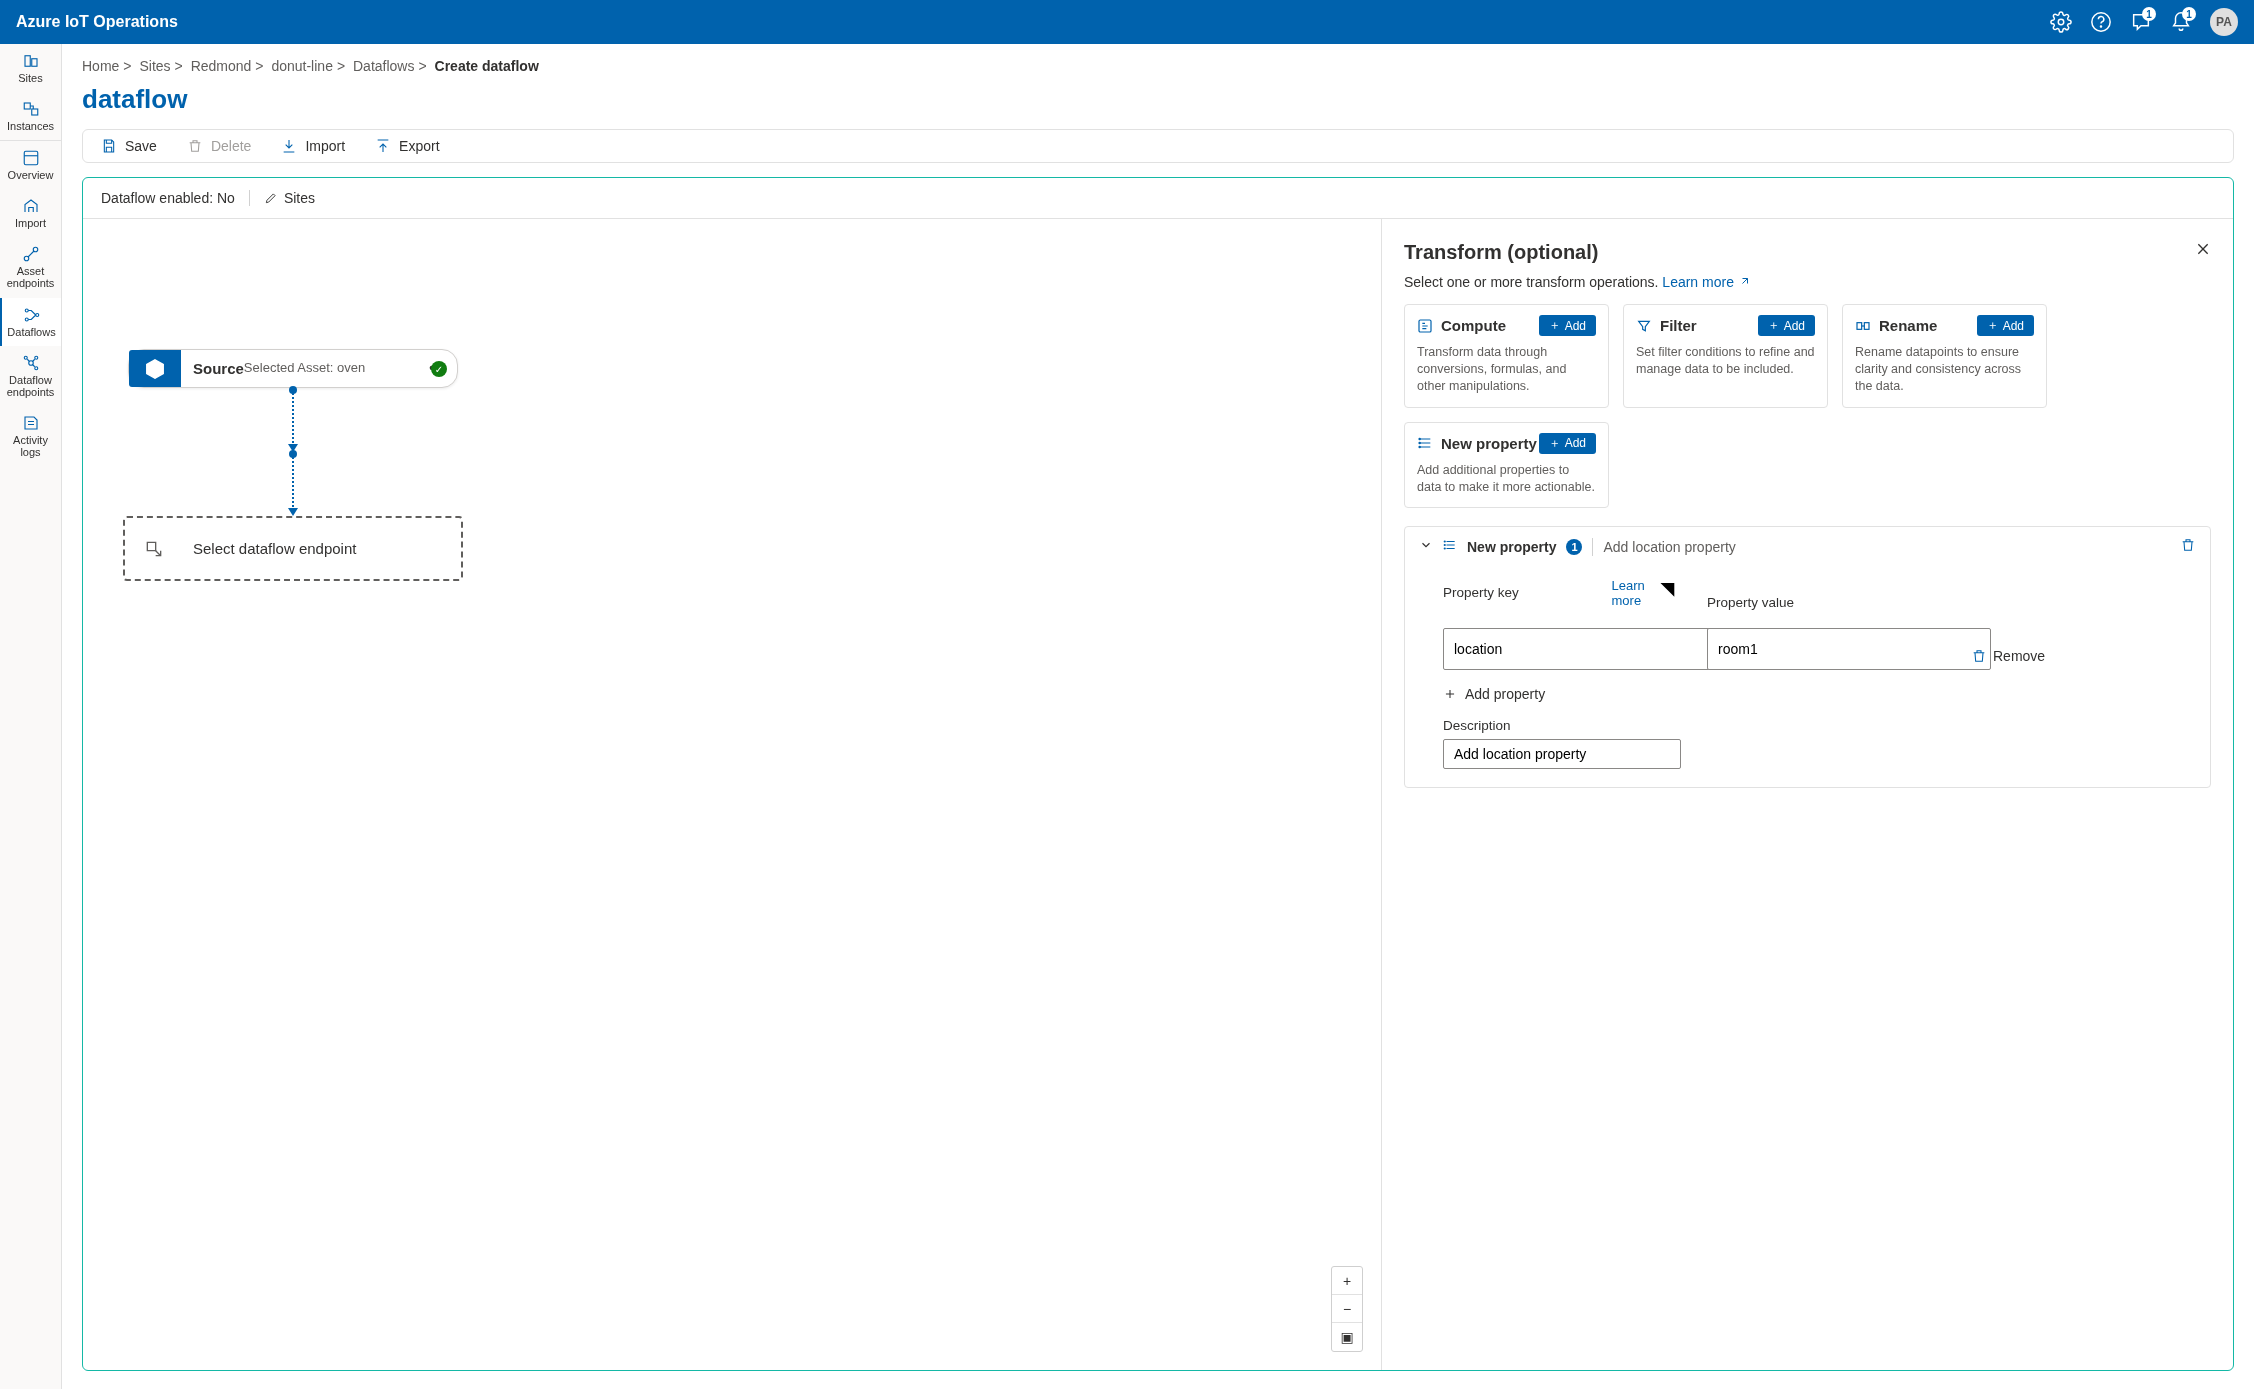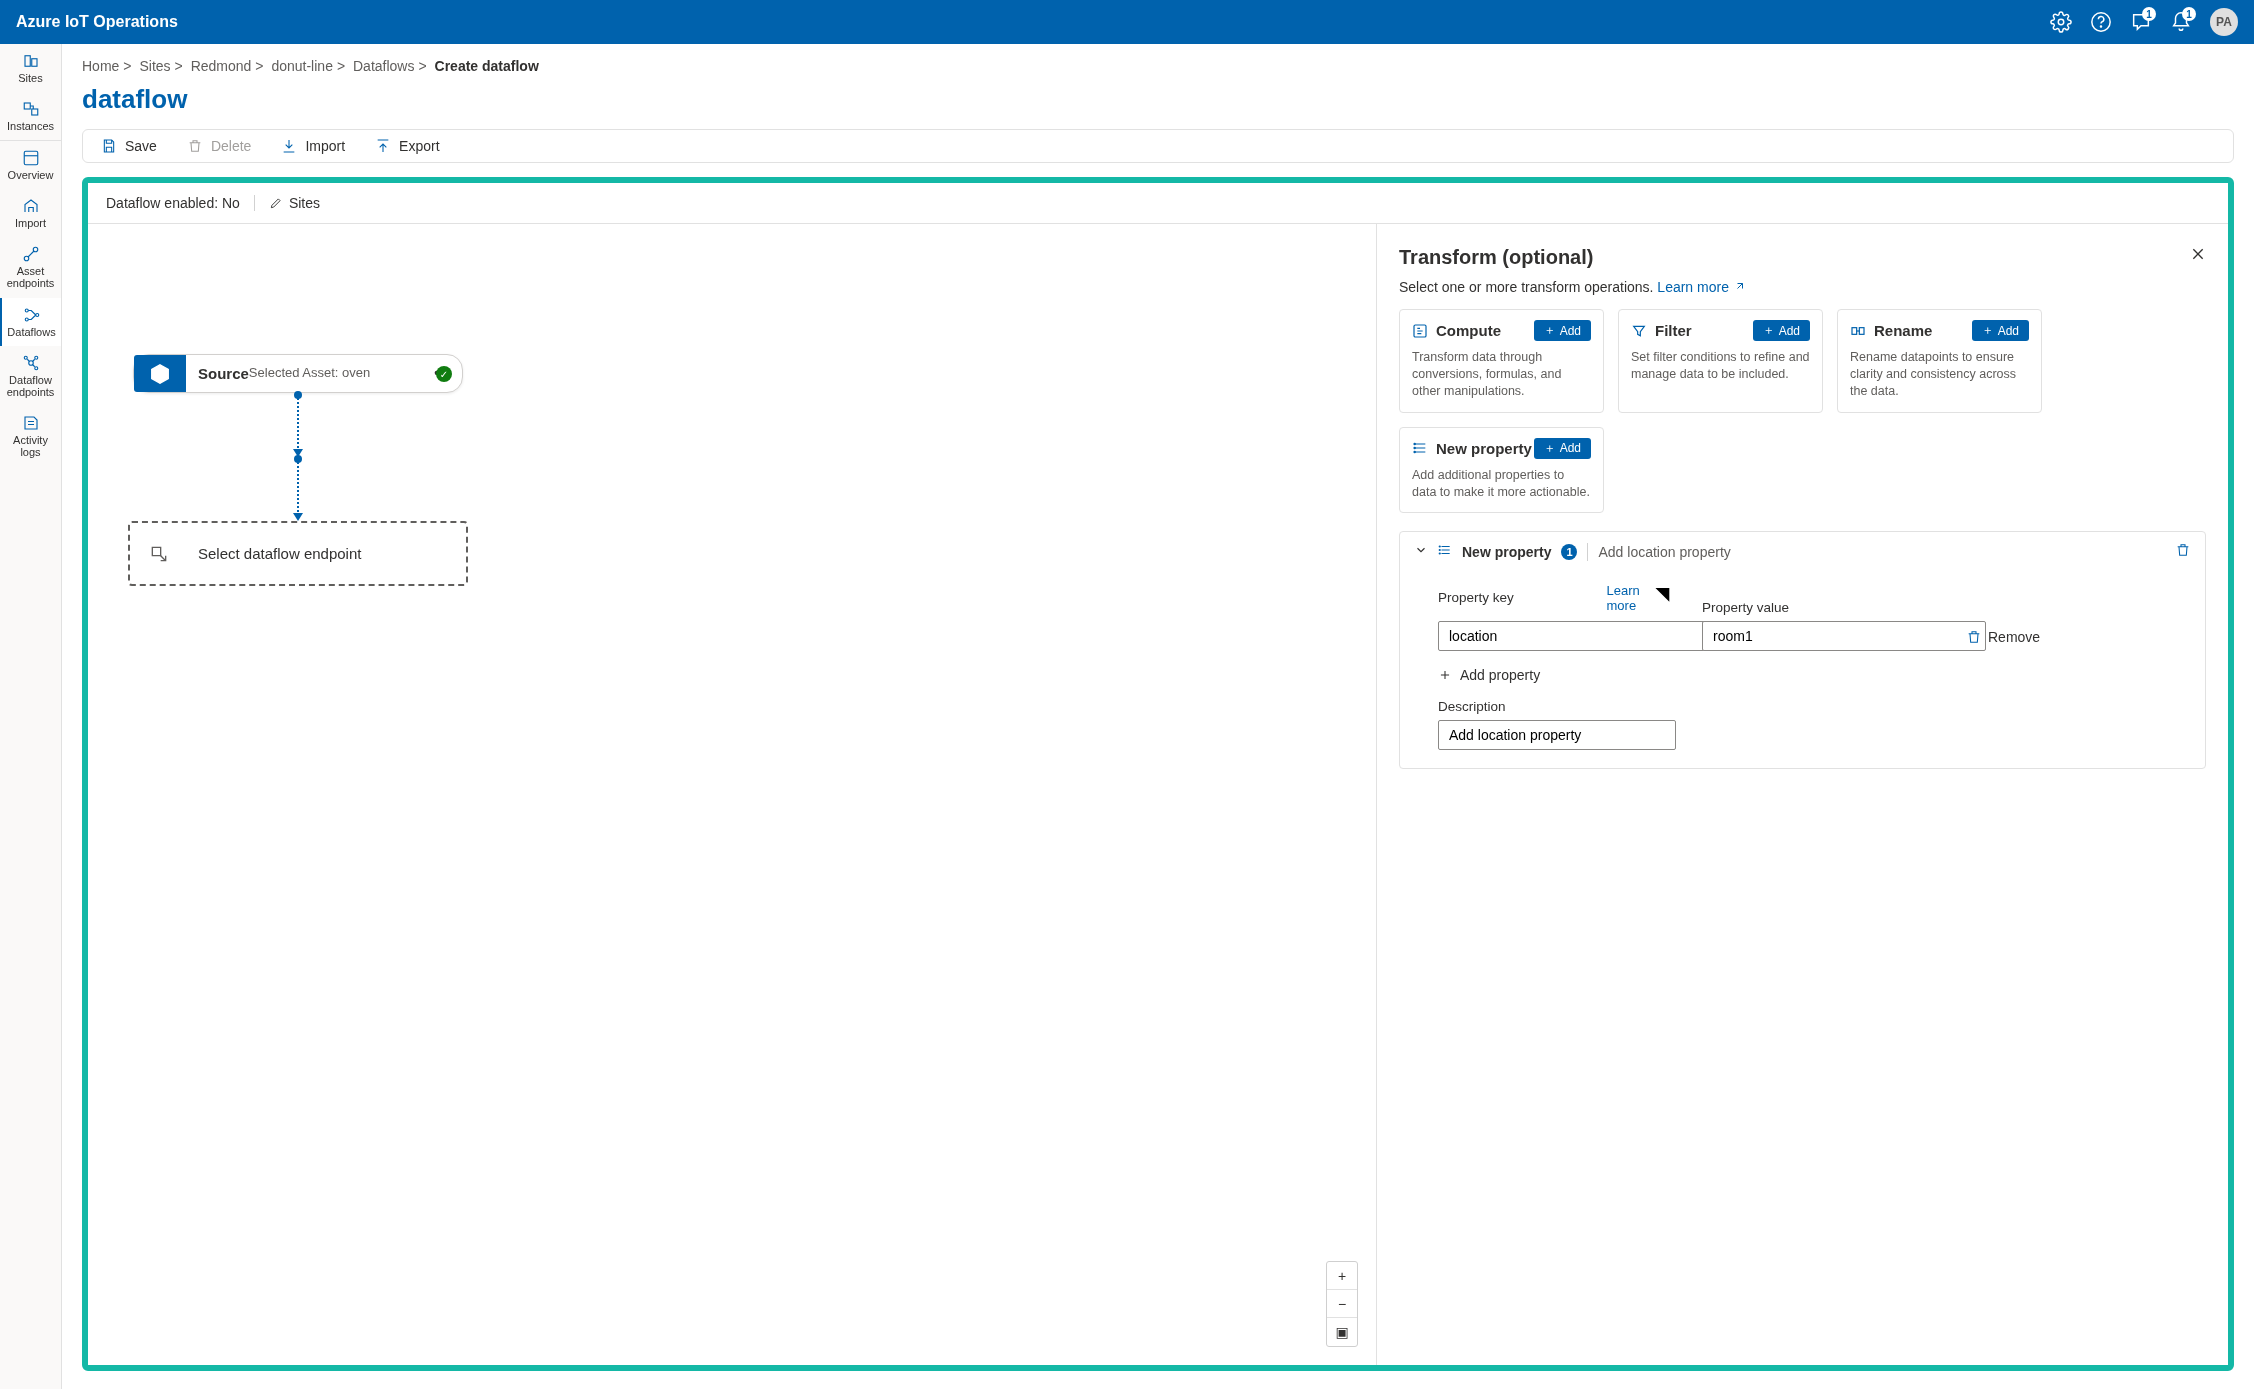--- a/index.html
+++ b/index.html
@@ -31,21 +31,21 @@
   .breadcrumb .sep { margin: 0 4px; }
   .breadcrumb .current { color: #323130; font-weight: 600; }
   h1.page-title { font-size: 26px; font-weight: 600; color: #0062ad; padding: 4px 0 14px 0; }
 
   .toolbar { border: 1px solid #e1e1e1; border-radius: 6px; padding: 8px 18px; display: flex; gap: 30px; align-items: center; }
   .tbtn { display: flex; align-items: center; gap: 8px; color: #323130; cursor: pointer; font-size: 14px; }
   .tbtn.disabled { color: #a19f9d; cursor: default; }
   .tbtn svg { width: 16px; height: 16px; stroke: #0062ad; fill: none; stroke-width: 1.6; }
   .tbtn.disabled svg { stroke: #a19f9d; }
 
-  .workspace { flex: 1; border: 6px solid #14b8a6; border-radius: 6px; margin: 14px 0 18px 0; display: flex; flex-direction: column; overflow: hidden; }
+  .workspace { flex: 1; border: 1px solid #14b8a6; border-radius: 6px; margin: 14px 0 18px 0; display: flex; flex-direction: column; overflow: hidden; }
   .statusrow { border-bottom: 1px solid #e1e1e1; padding: 12px 18px; display: flex; align-items: center; gap: 14px; }
   .statusrow .edit { display: flex; align-items: center; gap: 6px; cursor: pointer; padding-left: 14px; border-left: 1px solid #d1d1d1; }
   .statusrow .edit svg { width: 14px; height: 14px; stroke: #323130; fill: none; }
 
   .canvas-row { flex: 1; display: flex; overflow: hidden; }
   .canvas { flex: 1; position: relative; overflow: hidden; }
   .panel { width: 852px; border-left: 1px solid #e1e1e1; display: flex; flex-direction: column; overflow: hidden; }
 
   
   .flowcol { position: absolute; left: 40px; top: 130px; width: 340px; display: flex; flex-direction: column; align-items: center; }
@@ -105,21 +105,21 @@
   .prop-head .listicon svg { stroke:#0062ad; }
   .prop-head .countbadge { background:#0062ad; color:#fff; font-size:11px; font-weight:600; border-radius:50%; width:16px; height:16px; display:flex; align-items:center; justify-content:center; }
   .prop-head .divider { width:1px; height:18px; background:#d1d1d1; }
   .prop-head .subtitle { color:#605e5c; }
   .prop-head .trash svg { width:16px; height:16px; stroke:#0062ad; fill:none; cursor:pointer; }
 
   .prop-body { padding: 10px 20px 18px 38px; }
   .kv { display:flex; gap: 26px; align-items:flex-end; }
   .field { display:flex; flex-direction:column; gap:6px; }
   .field label { font-size:13.5px; color:#323130; display:flex; justify-content:space-between; align-items:center; }
-  .field input { border:1px solid #8a8886; border-radius:2px; padding: 6px 10px; font-size:14px; width: 284px; }
+  .field input { border:1px solid #8a8886; border-radius:2px; padding: 12px 10px; font-size:14px; width: 284px; margin-top: 12px; }
   .learn-inline { color:#0062ad; font-size:13px; text-decoration:none; display:flex; align-items:center; gap:3px; }
   .remove { display:flex; align-items:flex-start; gap:6px; color:#323130; cursor:pointer; padding-bottom:6px; }
   .remove svg { width:16px; height:16px; stroke:#0062ad; fill:none; }
   .addprop { margin-top:16px; margin-bottom: 16px; display:flex; align-items:center; gap:8px; cursor:pointer; }
   .addprop svg { width:14px; height:14px; stroke:#323130; }
   .desc-field label { font-size:13.5px; display:block; margin-bottom:6px; }
   .desc-field input { border:1px solid #8a8886; border-radius:2px; padding:6px 10px; font-size:14px; width:238px; }
 
   .panel-foot { padding: 14px 22px 18px 22px; display:flex; gap:12px; border-top: 1px solid transparent; }
   .btn-primary { background:#0062ad; color:#fff; border:none; border-radius:3px; padding: 6px 22px; font-size:14px; cursor:pointer; }

